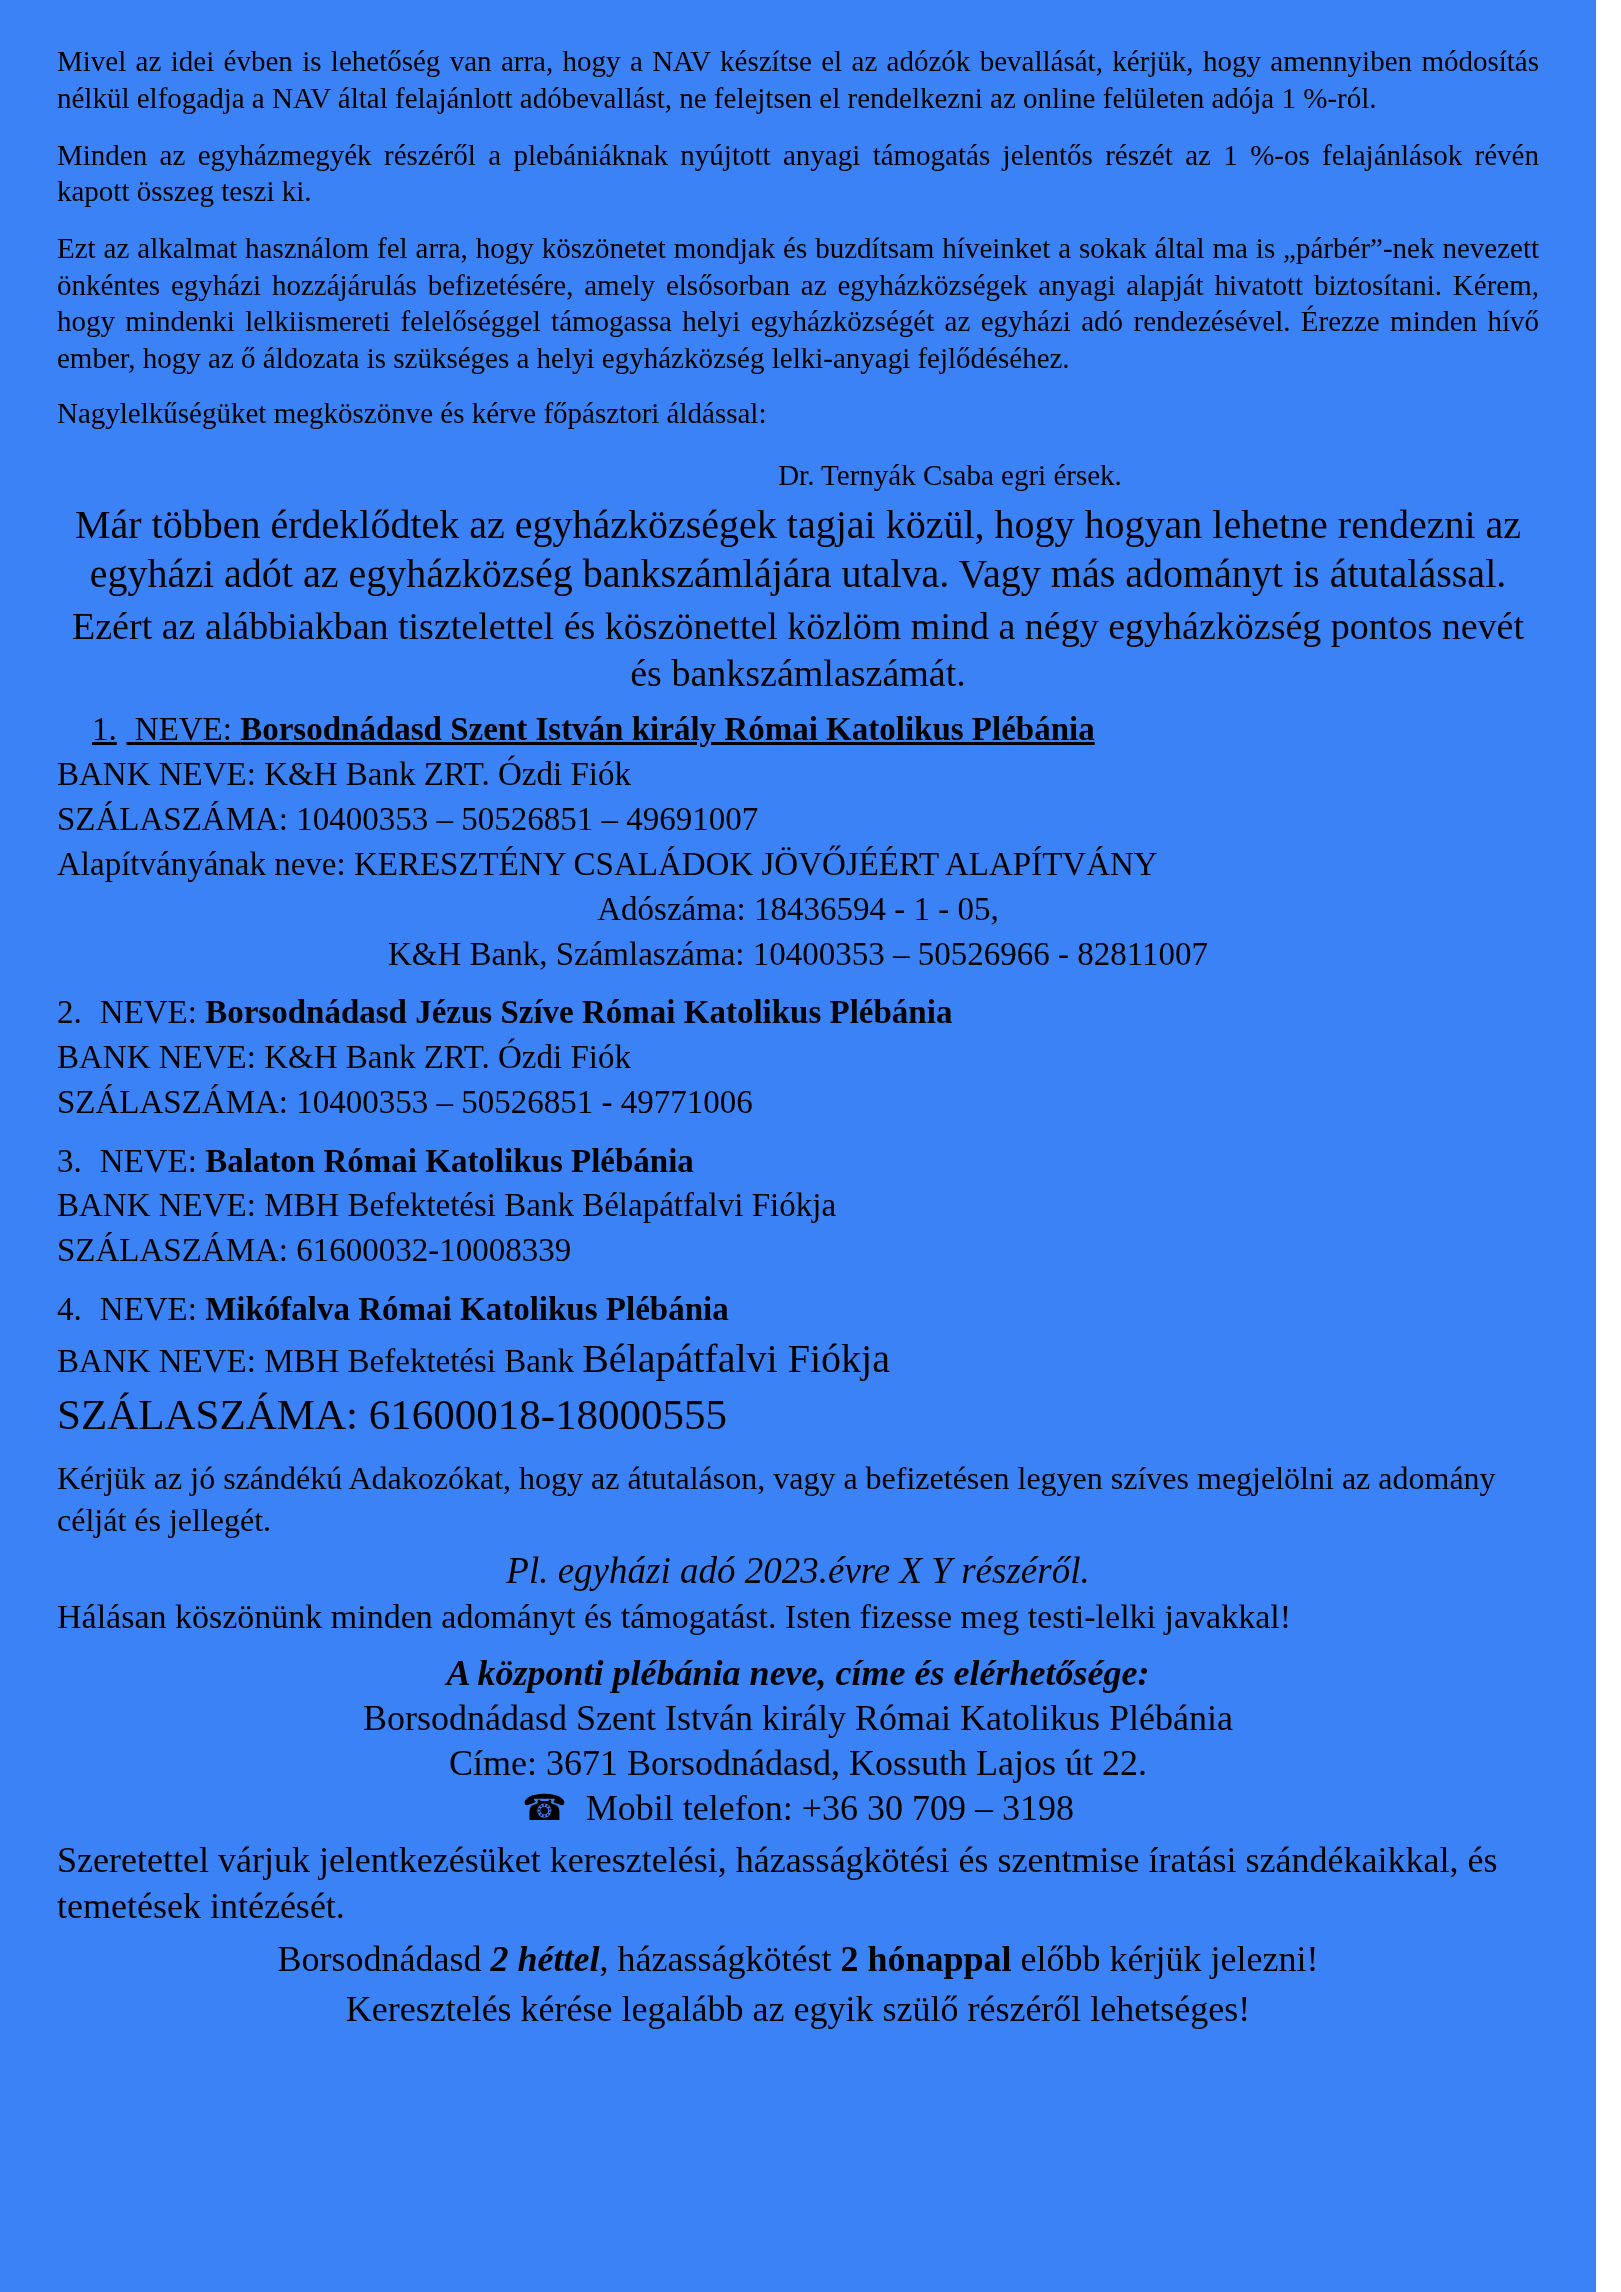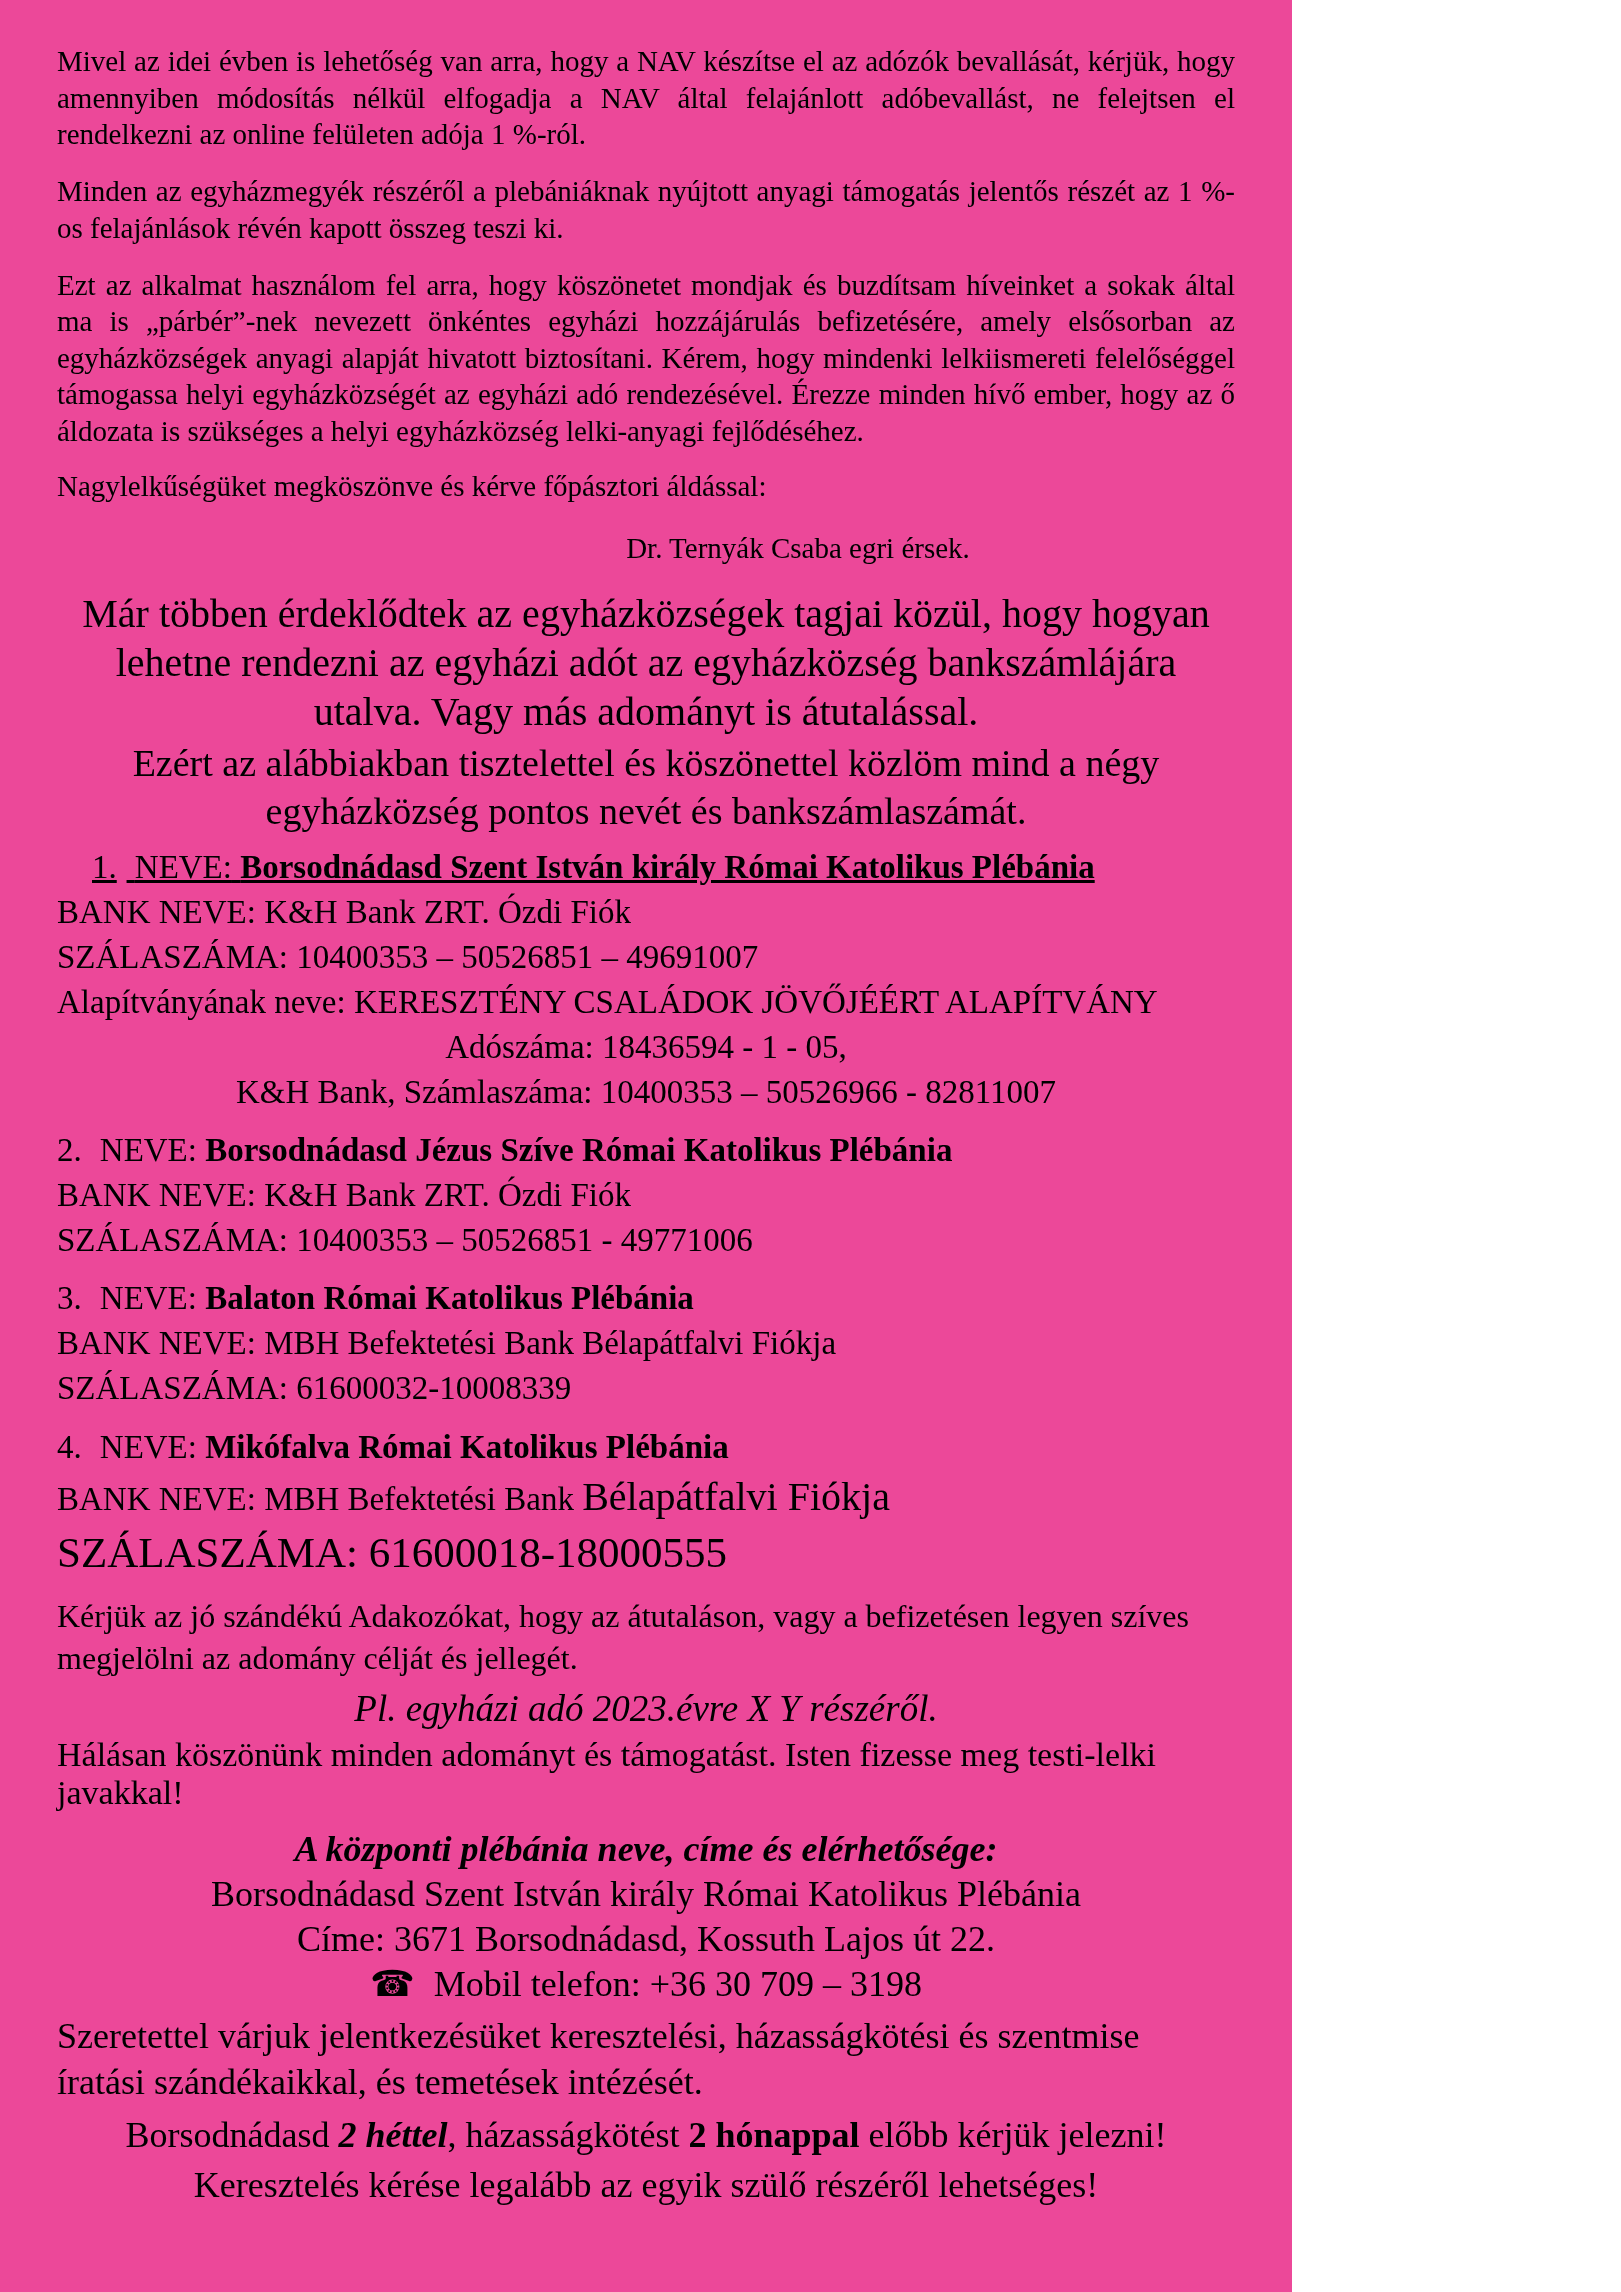--- a/index.html
+++ b/index.html
@@ -3,33 +3,33 @@
 <meta charset="utf-8">
 <style>
   html, body { margin: 0; padding: 0; background: #ffffff; }
   body {
     width: 1621px; height: 2293px;
     color: #000000;
     font-family: "Liberation Serif", "DejaVu Serif", serif;
   }
   .page {
     box-sizing: border-box;
-    width: 1292px; height: 2293px;
+    width: 1596px; height: 2293px;
     padding: 43px 57px 9.8px 57px;
     overflow: hidden;
-    background: #ec4899;
+    background: #3b82f6;
   }
   p { margin: 0; }
   .p-body {
     font-size: 29px; line-height: 1.26;
     text-align: justify;
     margin-bottom: 20.6px;
   }
   .p-blessing { font-size: 29px; margin: 3.9px 0 29px 0; }
-  .p-signature { font-size: 29px; text-align: center; padding-left: 304px; margin-bottom: 25px; }
+  .p-signature { font-size: 29px; text-align: center; padding-left: 304px; margin-bottom: 9px; }
   .p-big { font-size: 40px; line-height: 1.22; text-align: center; margin-bottom: 3.9px; }
   .p-big-center { font-size: 38px; line-height: 1.25; text-align: center; margin-bottom: 9.8px; }
   .parish { margin-bottom: 13.7px; }
   .parish-line { font-size: 33px; line-height: 1.36; }
   .indent-first { padding-left: 35px; text-decoration: underline; }
   .num { margin-right: 9.8px; }
   .parish-name { font-weight: bold; }
   .center { text-align: center; }
   .bank-big { font-size: 40px; }
   .acct-big { font-size: 43px; }

